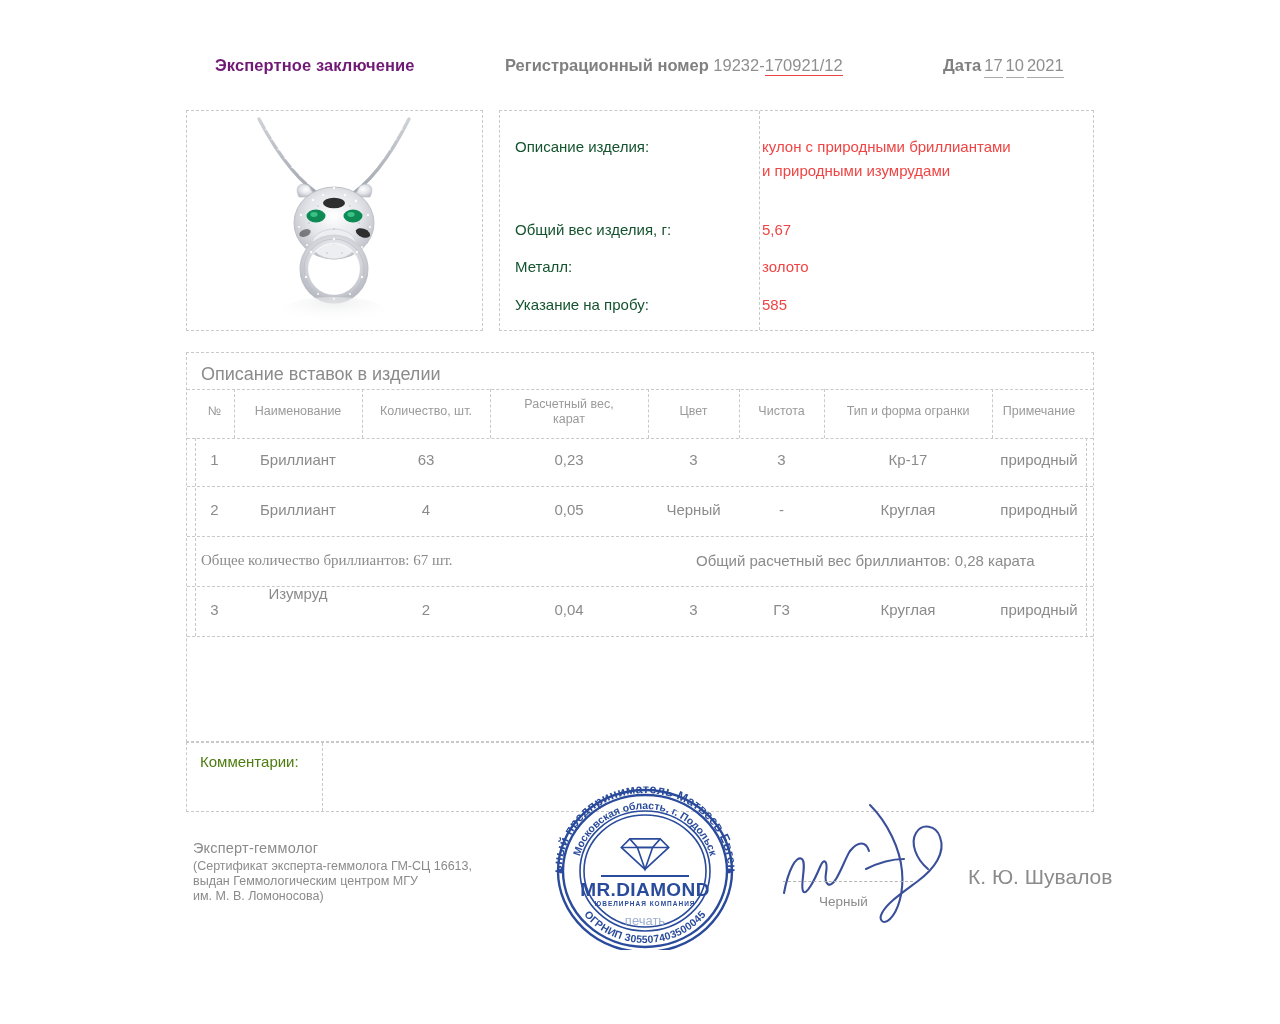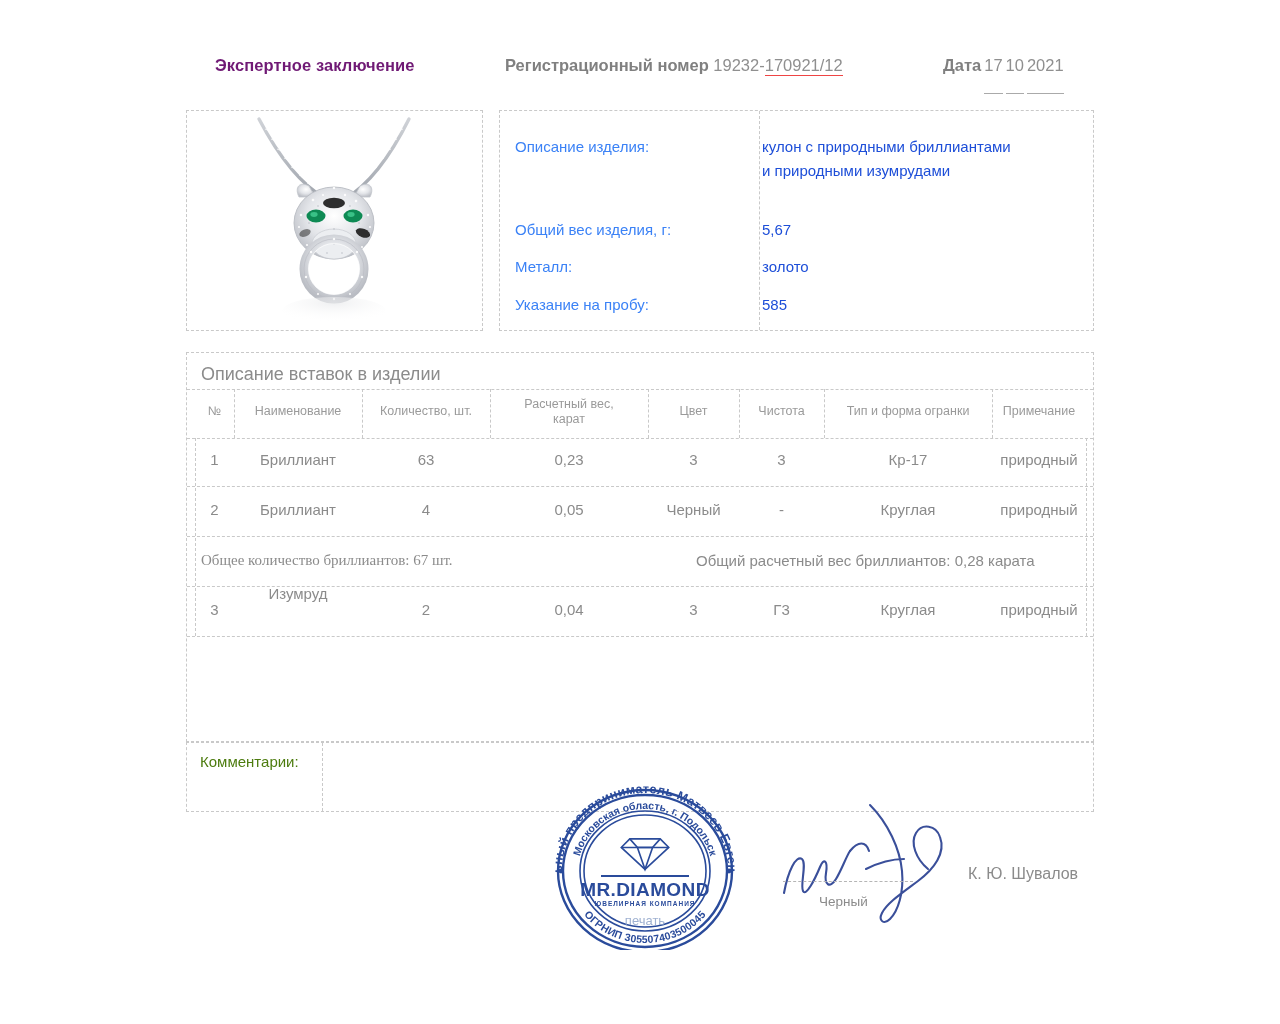--- a/index.html
+++ b/index.html
@@ -68,21 +68,21 @@
     font-size: 16.5px;
     white-space: nowrap;
   }
   .hdr-date .lbl {
     font-weight: bold;
     color: #808080;
   }
   .hdr-date .seg {
     color: #8f8f8f;
     border-bottom: 1px solid #aaa;
-    padding-bottom: 19px;
+    padding-bottom: 3px;
   }
   .hdr-date .gap {
     display: inline-block;
     width: 3px;
   }
 
   
   .panel {
     position: absolute;
     border: 1px dashed #c9c9c9;
@@ -112,27 +112,27 @@
   .info-row {
     position: absolute;
     left: 0;
     width: 100%;
     font-size: 15px;
   }
   .info-label {
     position: absolute;
     left: 15px;
     white-space: nowrap;
-    color: #3b82f6;
+    color: #14532d;
   }
   .info-value {
     position: absolute;
     left: 262px;
     white-space: nowrap;
-    color: #1d4ed8;
+    color: #ef4444;
   }
   .info-value .line2 {
     display: block;
     margin-top: 7px;
   }
 
   
   .photo-wrap {
     position: absolute;
     left: 0; top: 0;
@@ -230,21 +230,21 @@
     position: absolute;
     left: 819px;
     top: 894px;
     font-size: 13.5px;
     color: #8b8b8b;
   }
   .sign-name {
     position: absolute;
     left: 968px;
     top: 865px;
-    font-size: 16px;
+    font-size: 21px;
     color: #8b8b8b;
     white-space: nowrap;
   }
 
   
   .stamp {
     position: absolute;
     left: 534px;
     top: 778px;
     width: 222px;
@@ -523,18 +523,26 @@
         <path d="M80 76 C 88 66, 96 66, 99 76"></path>
         <path d="M100 30 C 118 48, 130 74, 132 96 C 134 118, 128 136, 120 144
                  C 114 150, 108 146, 112 138 C 117 128, 132 118, 148 106
                  C 164 94, 176 78, 170 62 C 166 50, 152 48, 146 58
                  C 140 68, 146 84, 158 94"></path>
         <path d="M96 94 C 108 88, 122 84, 134 84"></path>
       </g>
     </svg>
   </div>
 
+  <div class="expert-block">
+    <div class="expert-title">Эксперт-геммолог</div>
+    <div class="expert-cert">
+      <div>(Сертификат эксперта-геммолога ГМ-СЦ 16613,</div>
+      <div>выдан Геммологическим центром МГУ</div>
+      <div>им. М. В. Ломоносова)</div>
+    </div>
+  </div>
 
   <div class="sign-line"></div>
   <div class="sign-caption">Черный</div>
   <div class="sign-name">К. Ю. Шувалов</div>
 
 </div>
 
 </body></html>

